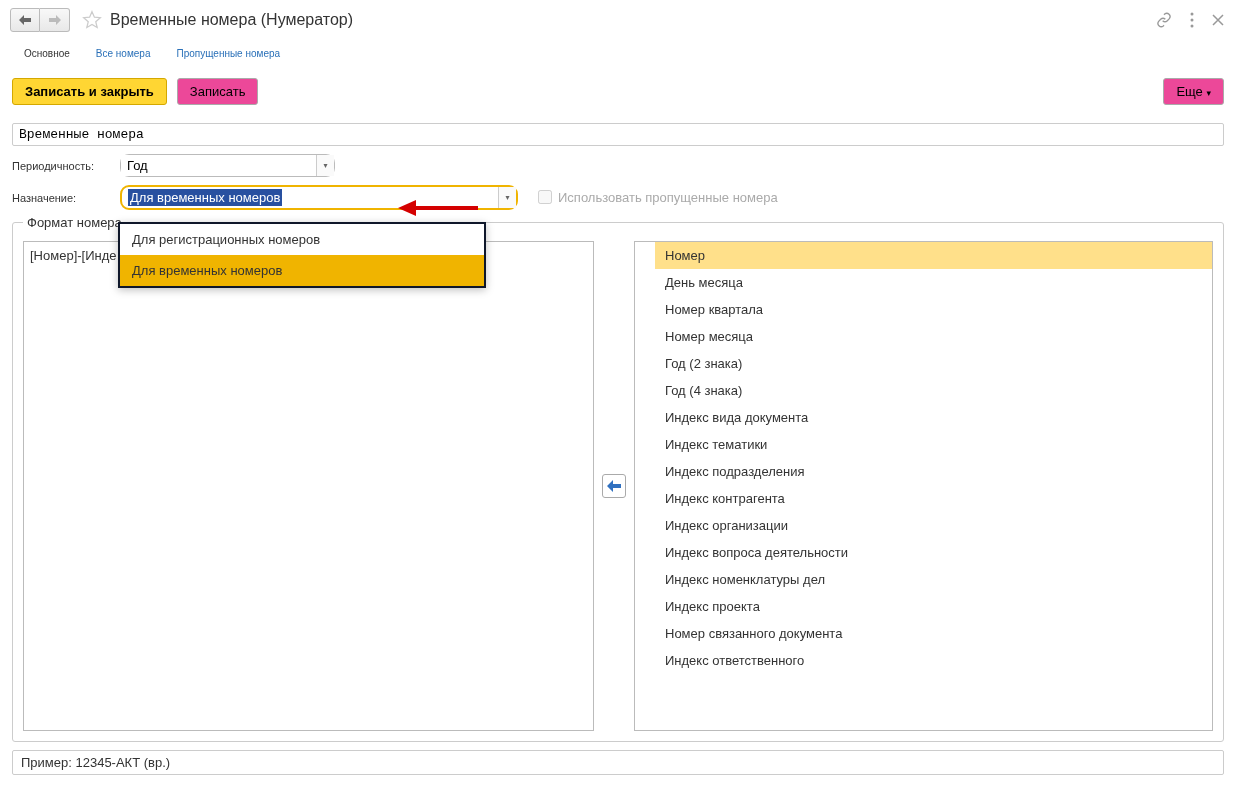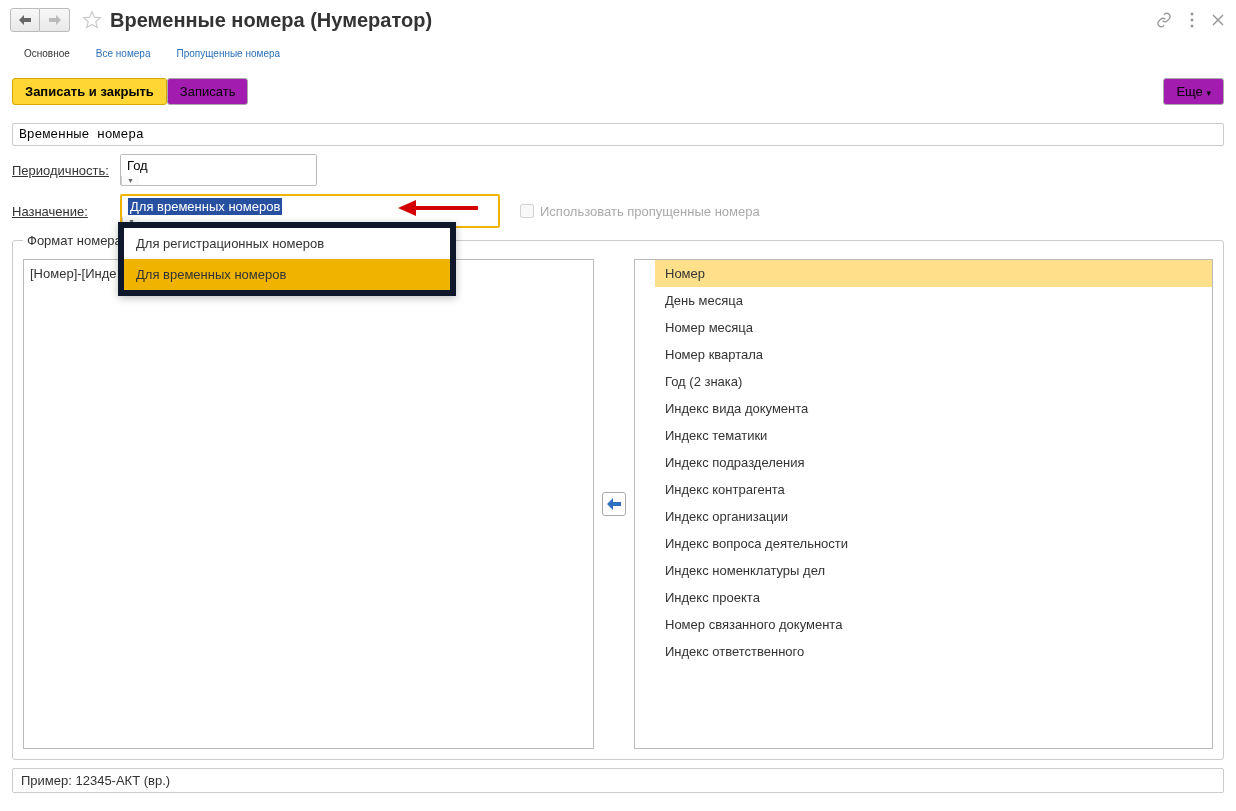--- a/index.html
+++ b/index.html
@@ -3,39 +3,39 @@
 <meta charset="utf-8">
 <style>
 * { box-sizing: border-box; margin: 0; padding: 0; }
 body { font-family: Arial, sans-serif; font-size: 13px; color: #333; background: #fff; width: 1236px; height: 811px; position: relative; overflow: hidden; }
 
 .topbar { display: flex; align-items: center; padding: 6px 10px; height: 40px; }
 .nav-btn { width: 30px; height: 24px; border: 1px solid #bbb; background: linear-gradient(#f8f8f8,#e8e8e8); display: flex; align-items: center; justify-content: center; cursor: pointer; }
 .nav-btn:first-child { border-radius: 3px 0 0 3px; }
 .nav-btn:nth-child(2) { border-radius: 0 3px 3px 0; border-left: none; }
 .star-icon { margin: 0 8px 0 12px; color: #ccc; }
-.page-title { font-size: 20px; color: #333; font-weight: bold; }
+.page-title { font-size: 16px; color: #333; }
 .top-right { margin-left: auto; display: flex; gap: 14px; align-items: center; color: #888; }
 .icon-btn { cursor: pointer; padding: 2px; }
 
 .tabs { display: flex; gap: 2px; padding: 0 12px; border-bottom: 0; }
 .tab { padding: 8px 12px 5px; font-size: 10px; cursor: pointer; }
 .tab.active { color: #333; }
 .tab.link { color: #2a70b8; }
 
-.toolbar { display: flex; padding: 14px 12px; align-items: center; }
-.btn { padding: 5px 12px; border: 1px solid #aaa; background: #a21caf; border-radius: 3px; cursor: pointer; font-size: 13px; }
+.toolbar { display: flex; gap: 10px; padding: 14px 12px; align-items: center; }
+.btn { padding: 5px 12px; border: 1px solid #aaa; background: #ec4899; border-radius: 3px; cursor: pointer; font-size: 13px; }
 .btn-primary { background: #ffd633; border-color: #d4a800; font-weight: bold; }
 .btn-more { margin-left: auto; }
 
 .field-row { display: flex; align-items: center; padding: 4px 12px; gap: 6px; }
-.field-label { width: 102px; font-size: 13px; text-decoration: underline; }
+.field-label { width: 102px; font-size: 11px; }
 .input-text { border: 1px solid #ccc; padding: 3px 6px; font-size: 13px; border-radius: 2px; font-family: Liberation Mono, monospace; }
 .full-width { flex: 1; }
-.select-wrap { display: flex; border: 1px solid #bbb; border-radius: 2px; flex-direction: column; }
+.select-wrap { display: flex; border: 1px solid #bbb; border-radius: 9px; }
 .select-wrap.highlighted { border: 2px solid #f0b400; }
 .select-input { border: none; padding: 3px 6px; font-size: 13px; outline: none; }
 .select-btn { width: 18px; border: none; border-left: 1px solid #ccc; background: #fafafa; cursor: pointer; font-size: 8px; color: #666; }
 .checkbox-wrap { display: flex; align-items: flex-start; gap: 6px; margin-left: 14px; color: #aaa; }
 .checkbox-wrap input { width: 14px; height: 14px; }
 
 .sel-highlight { background: #2850a0; color: #fff; padding: 1px 2px; }
 
 .arrow-annotation { position: absolute; left: 398px; top: 198px; pointer-events: none; }
 
@@ -45,21 +45,21 @@
 .format-area { display: flex; gap: 8px; height: 490px; }
 .left-box, .right-box { border: 1px solid #bbb; background: #fff; flex: 1; overflow-y: auto; padding-left: 20px; }
 .left-box { padding: 6px; }
 .middle-btn-col { display: flex; align-items: center; }
 .move-btn { width: 24px; height: 24px; border: 1px solid #aaa; border-radius: 3px; background: #fff; cursor: pointer; display: flex; align-items: center; justify-content: center; }
 .list-item { padding: 6px 10px; cursor: pointer; }
 .list-item.selected { background: #ffe08a; }
 
 .example-row { margin: 6px 12px 12px; border: 1px solid #ccc; padding: 4px 8px; border-radius: 2px; }
 
-.dropdown { position: absolute; left: 118px; top: 222px; width: 338px; background: #fff; border: 6px solid #0f172a; box-shadow: 0 2px 8px rgba(0,0,0,.25); z-index: 100; }
+.dropdown { position: absolute; left: 118px; top: 222px; width: 368px; background: #fff; border: 2px solid #0f172a; box-shadow: 0 2px 8px rgba(0,0,0,.25); z-index: 100; }
 .dropdown-item { padding: 8px 12px; cursor: pointer; }
 .dropdown-item.hover { background: #f0b400; }
 
 svg { display: block; }
 </style>
 </head>
 <body>
 
 <div class="topbar">
   <div class="nav-btn">
@@ -156,23 +156,24 @@
     <div class="middle-btn-col">
       <button class="move-btn">
         <svg width="14" height="12" viewBox="0 0 14 12">
             <path d="M6 0 L0 6 L6 12 L6 8 L14 8 L14 4 L6 4 Z" fill="#3070c0"></path>
           </svg>
       </button>
     </div>
     <div class="right-box">
       <div class="list-item selected">Номер</div>
       <div class="list-item">День месяца</div>
+      <div class="list-item">Номер квартала</div>
       <div class="list-item">Номер месяца</div>
-      <div class="list-item">Номер квартала</div>
       <div class="list-item">Год (2 знака)</div>
+      <div class="list-item">Год (4 знака)</div>
       <div class="list-item">Индекс вида документа</div>
       <div class="list-item">Индекс тематики</div>
       <div class="list-item">Индекс подразделения</div>
       <div class="list-item">Индекс контрагента</div>
       <div class="list-item">Индекс организации</div>
       <div class="list-item">Индекс вопроса деятельности</div>
       <div class="list-item">Индекс номенклатуры дел</div>
       <div class="list-item">Индекс проекта</div>
       <div class="list-item">Номер связанного документа</div>
       <div class="list-item">Индекс ответственного</div>

